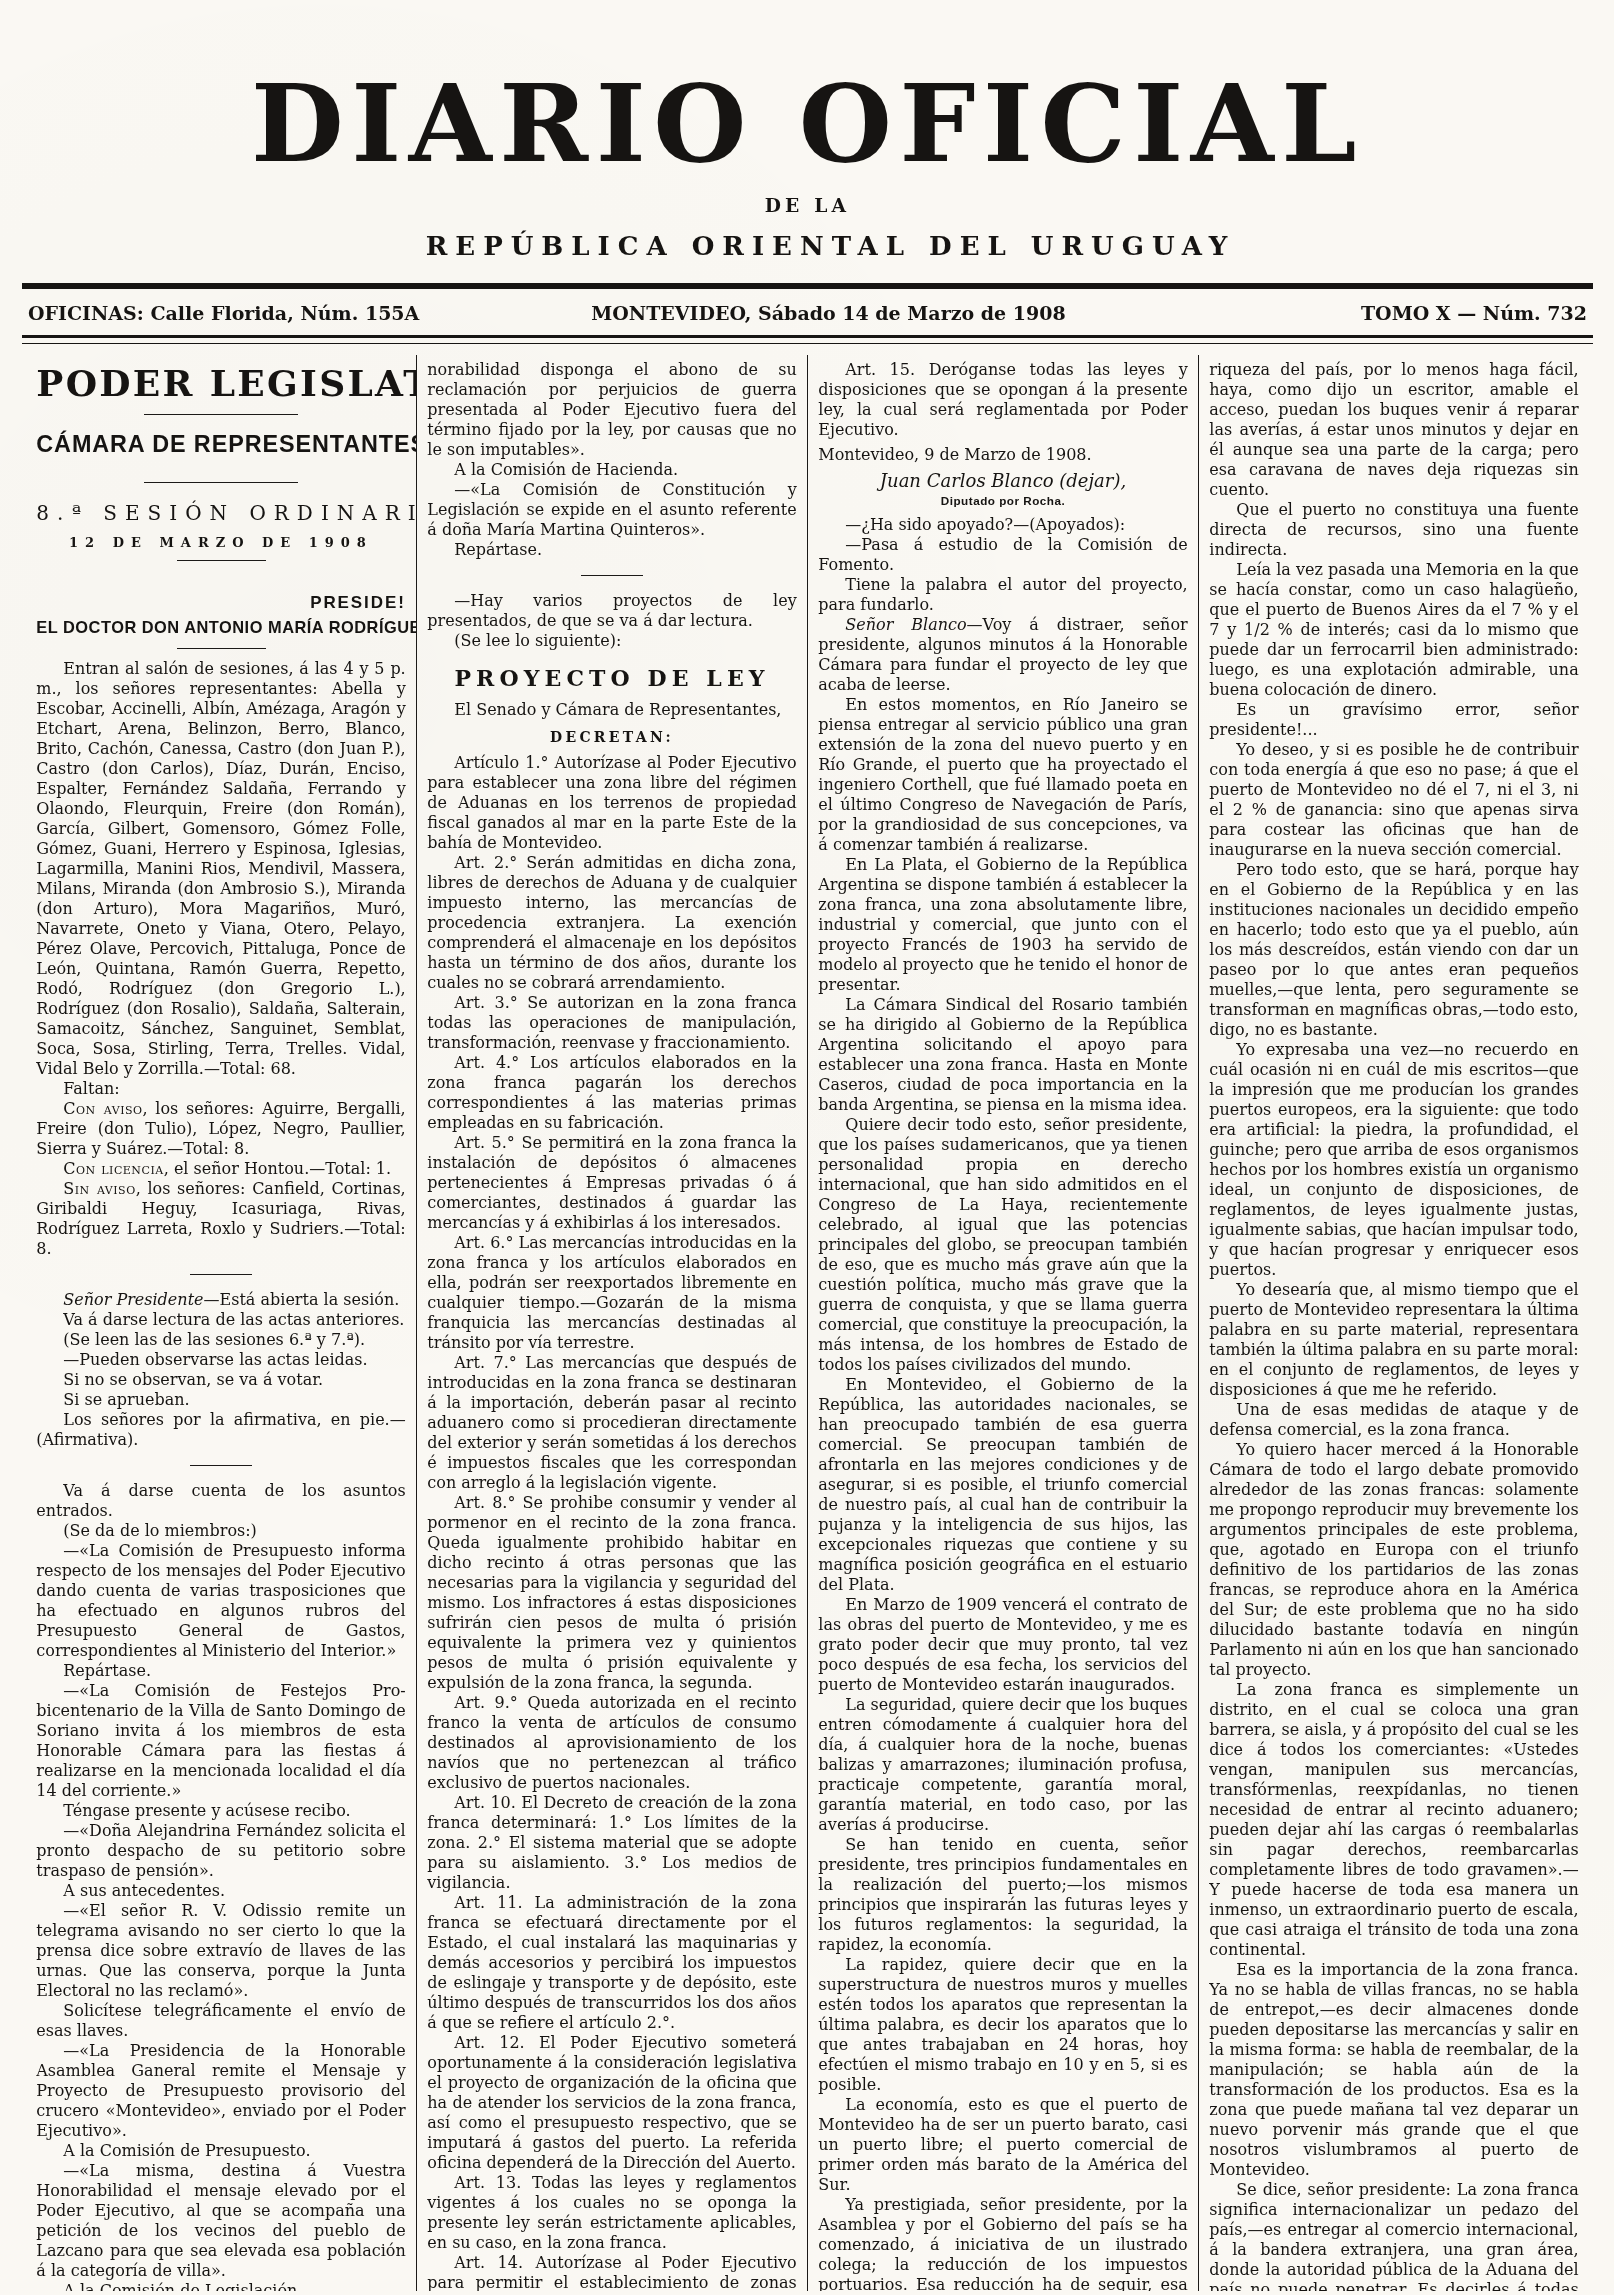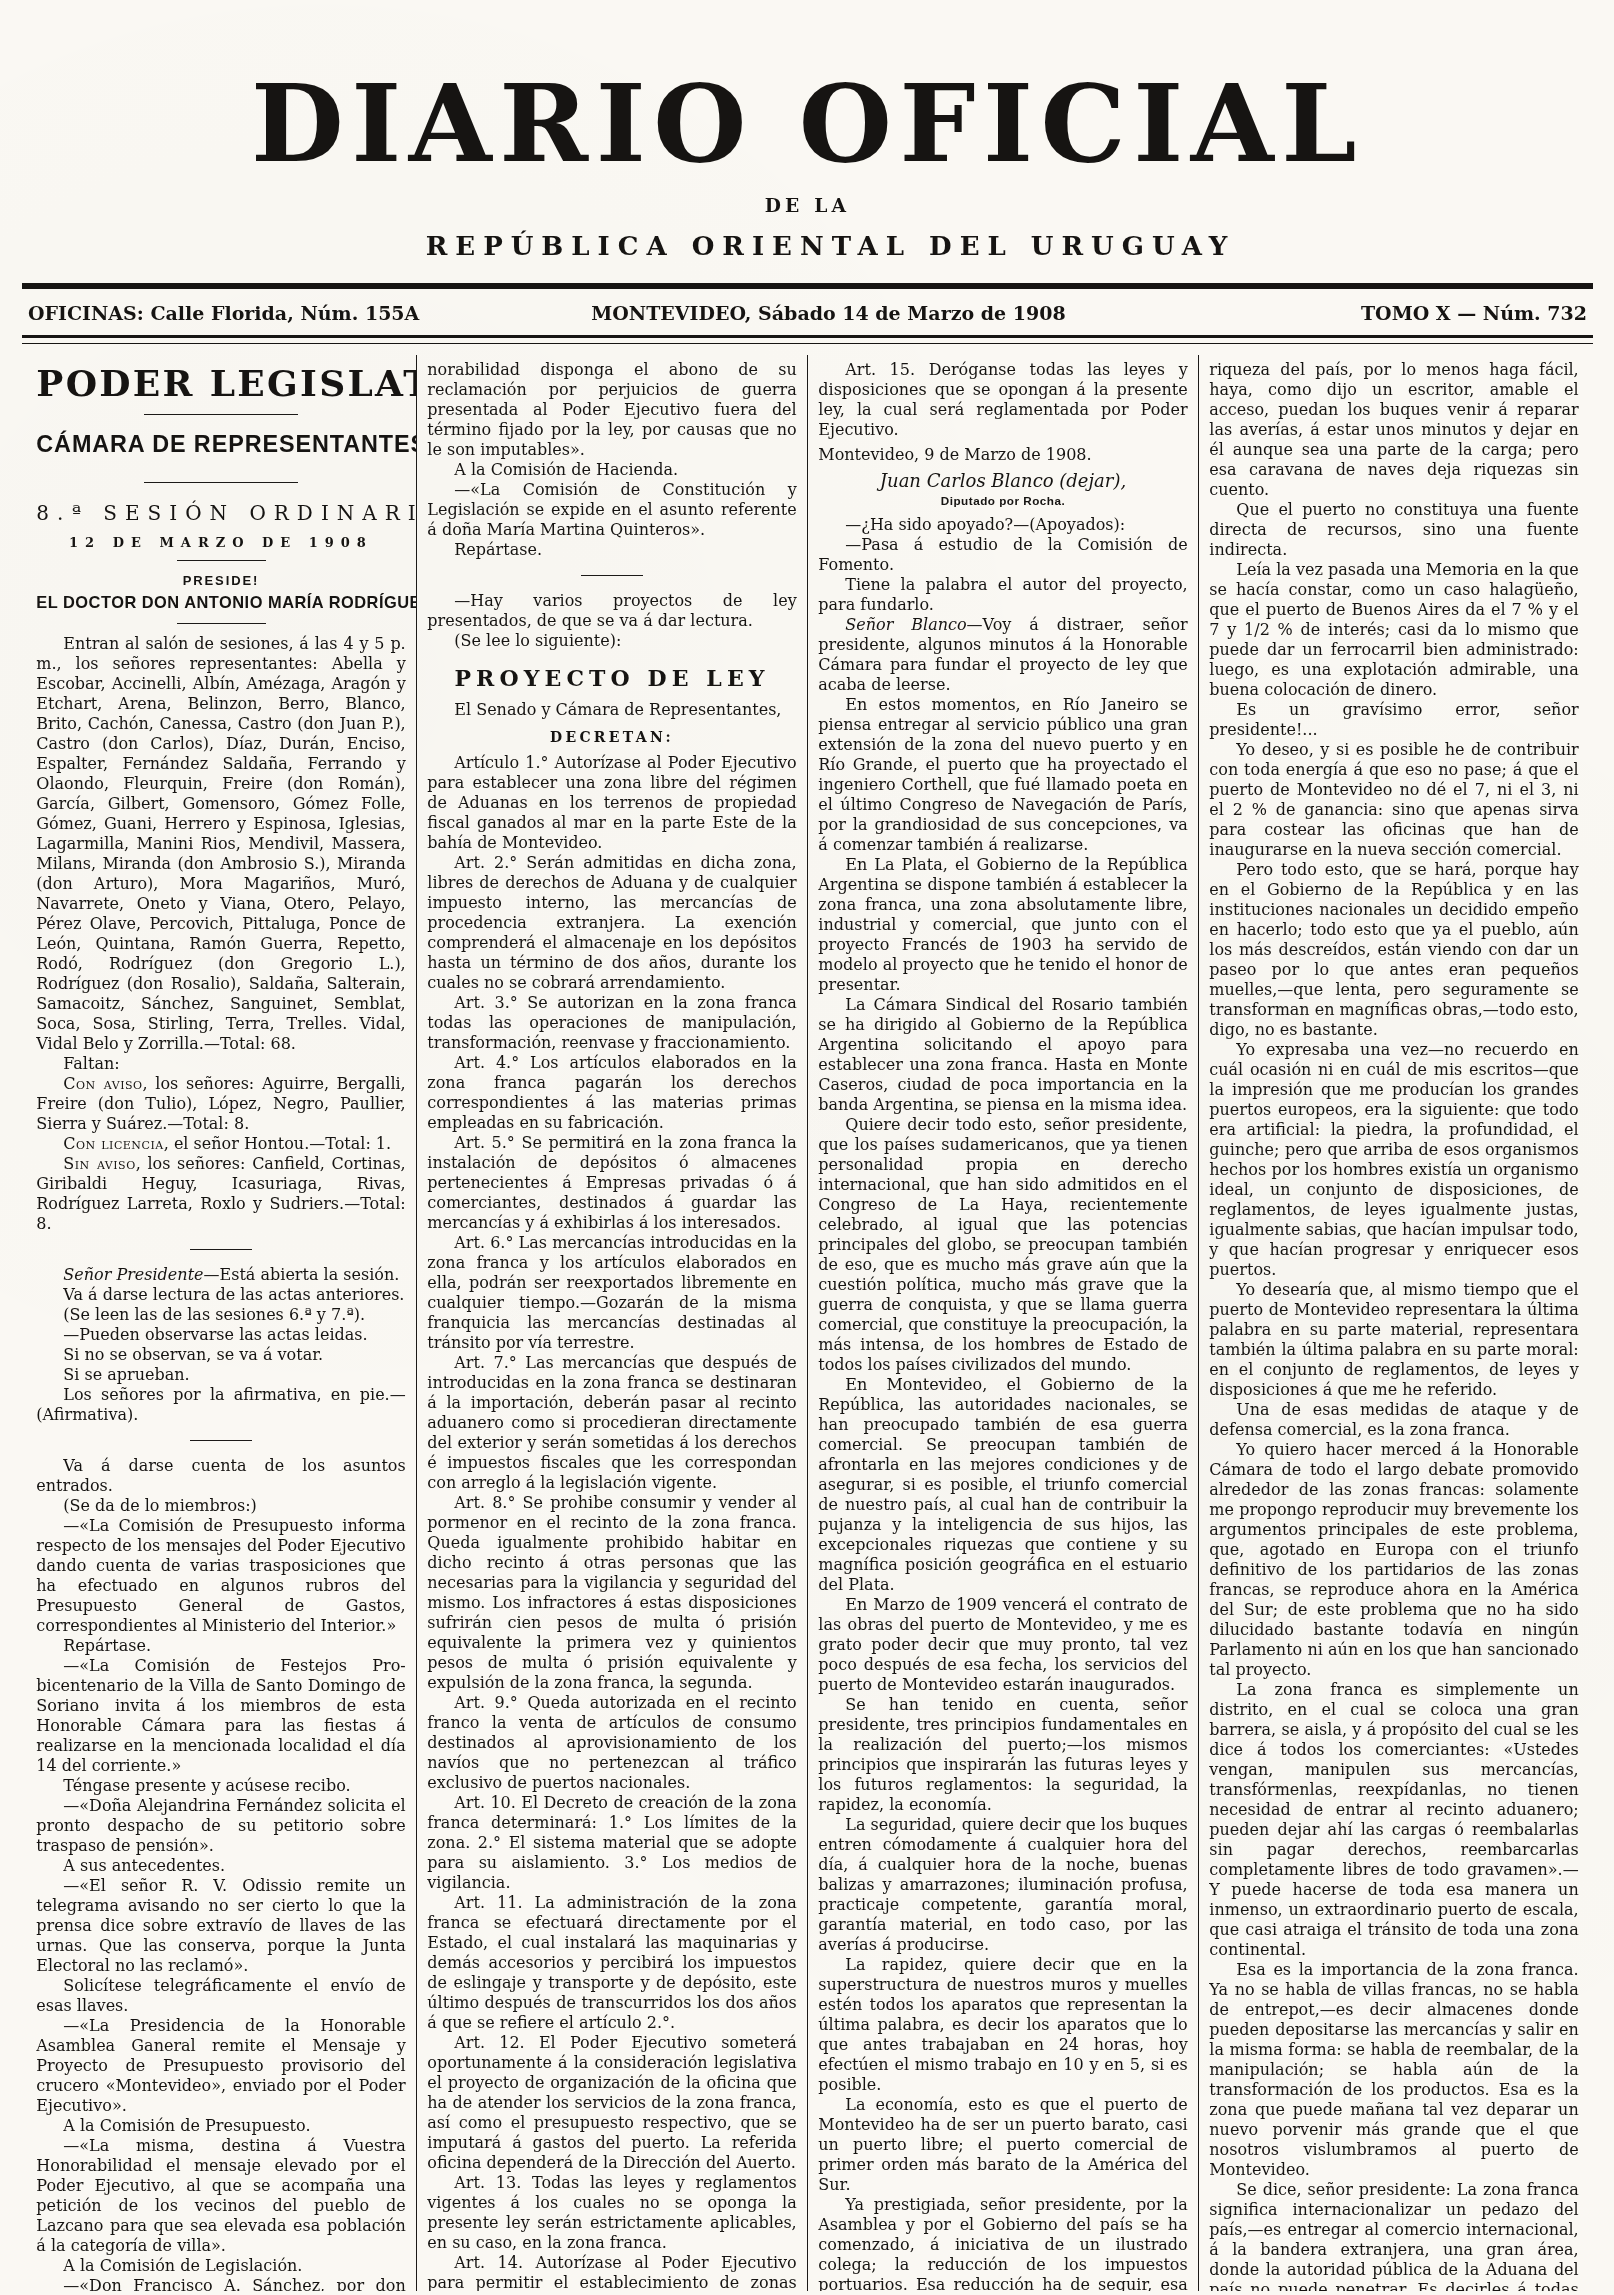--- a/index.html
+++ b/index.html
@@ -78,22 +78,22 @@
   .session{
     font-size:20px; letter-spacing:8px; text-align:center;
     margin-top:18.7px; white-space:nowrap;
   }
   .session-date{
     font-size:13px; font-weight:700; letter-spacing:7px;
     text-align:center; margin-top:9.4px; white-space:nowrap;
   }
   .preside{
     font-family:"Liberation Sans", sans-serif;
-    font-weight:700; font-size:13px; letter-spacing:1.9px;
-    text-align:center; margin-top:12px;
+    font-weight:700; font-size:17px; letter-spacing:1.9px;
+    text-align:right; margin-top:32px;
   }
   .president{
     font-family:"Liberation Sans", sans-serif;
     font-weight:700; font-size:16.4px; letter-spacing:0.5px;
     text-align:center; margin-top:5.6px; white-space:nowrap;
   }
   .short-rule{ border-top:1.9px solid #1c1a18; margin:10.3px auto; } .w-md{width:154px;} .w-sm{width:89px;}
 
   
   .col p{ margin:0; font-size:16px; line-height:20px; text-align:justify; }
@@ -223,22 +223,22 @@
           <p class="blk-p">—¿Ha sido apoyado?—(Apoyados):</p>
           <p class="blk-p">—Pasa á estudio de la Comisión de Fomento.</p>
           <p class="blk-p">Tiene la palabra el autor del proyecto, para fundarlo.</p>
           <p class="blk-p"><span class="lead-i">Señor Blanco</span>—Voy á distraer, señor presidente, algunos minutos á la Honorable Cámara para fundar el proyecto de ley que acaba de leerse.</p>
           <p class="blk-p">En estos momentos, en Río Janeiro se piensa entregar al servicio público una gran extensión de la zona del nuevo puerto y en Río Grande, el puerto que ha proyectado el ingeniero Corthell, que fué llamado poeta en el último Congreso de Navegación de París, por la grandiosidad de sus concepciones, va á comenzar también á realizarse.</p>
           <p class="blk-p">En La Plata, el Gobierno de la República Argentina se dispone también á establecer la zona franca, una zona absolutamente libre, industrial y comercial, que junto con el proyecto Francés de 1903 ha servido de modelo al proyecto que he tenido el honor de presentar.</p>
           <p class="blk-p">La Cámara Sindical del Rosario también se ha dirigido al Gobierno de la República Argentina solicitando el apoyo para establecer una zona franca. Hasta en Monte Caseros, ciudad de poca importancia en la banda Argentina, se piensa en la misma idea.</p>
           <p class="blk-p">Quiere decir todo esto, señor presidente, que los países sudamericanos, que ya tienen personalidad propia en derecho internacional, que han sido admitidos en el Congreso de La Haya, recientemente celebrado, al igual que las potencias principales del globo, se preocupan también de eso, que es mucho más grave aún que la cuestión política, mucho más grave que la guerra de conquista, y que se llama guerra comercial, que constituye la preocupación, la más intensa, de los hombres de Estado de todos los países civilizados del mundo.</p>
           <p class="blk-p">En Montevideo, el Gobierno de la República, las autoridades nacionales, se han preocupado también de esa guerra comercial. Se preocupan también de afrontarla en las mejores condiciones y de asegurar, si es posible, el triunfo comercial de nuestro país, al cual han de contribuir la pujanza y la inteligencia de sus hijos, las excepcionales riquezas que contiene y su magnífica posición geográfica en el estuario del Plata.</p>
           <p class="blk-p">En Marzo de 1909 vencerá el contrato de las obras del puerto de Montevideo, y me es grato poder decir que muy pronto, tal vez poco después de esa fecha, los servicios del puerto de Montevideo estarán inaugurados.</p>
+          <p class="blk-p">La seguridad, quiere decir que los buques entren cómodamente á cualquier hora del día, á cualquier hora de la noche, buenas balizas y amarrazones; iluminación profusa, practicaje competente, garantía moral, garantía material, en todo caso, por las averías á producirse.</p>
           <p class="blk-p">Se han tenido en cuenta, señor presidente, tres principios fundamentales en la realización del puerto;—los mismos principios que inspirarán las futuras leyes y los futuros reglamentos: la seguridad, la rapidez, la economía.</p>
-          <p class="blk-p">La seguridad, quiere decir que los buques entren cómodamente á cualquier hora del día, á cualquier hora de la noche, buenas balizas y amarrazones; iluminación profusa, practicaje competente, garantía moral, garantía material, en todo caso, por las averías á producirse.</p>
           <p class="blk-p">La rapidez, quiere decir que en la superstructura de nuestros muros y muelles estén todos los aparatos que representan la última palabra, es decir los aparatos que lo que antes trabajaban en 24 horas, hoy efectúen el mismo trabajo en 10 y en 5, si es posible.</p>
           <p class="blk-p">La economía, esto es que el puerto de Montevideo ha de ser un puerto barato, casi un puerto libre; el puerto comercial de primer orden más barato de la América del Sur.</p>
           <p class="blk-p">Ya prestigiada, señor presidente, por la Asamblea y por el Gobierno del país se ha comenzado, á iniciativa de un ilustrado colega; la reducción de los impuestos portuarios. Esa reducción ha de seguir, esa reducción debe seguir, porque nosotros no podemos, no debemos sostener la competencia, sino estableciendo un puerto que atraiga los navíos, que no los aleje, un puerto de tal naturaleza que, ya que no pueda competir comercialmente por la</p>
         </div>
     </section>
 
     <section class="col">
       <div class="col-body">
           <p class="blk-pn">riqueza del país, por lo menos haga fácil, haya, como dijo un escritor, amable el acceso, puedan los buques venir á reparar las averías, á estar unos minutos y dejar en él aunque sea una parte de la carga; pero esa caravana de naves deja riquezas sin cuento.</p>
           <p class="blk-p">Que el puerto no constituya una fuente directa de recursos, sino una fuente indirecta.</p>

